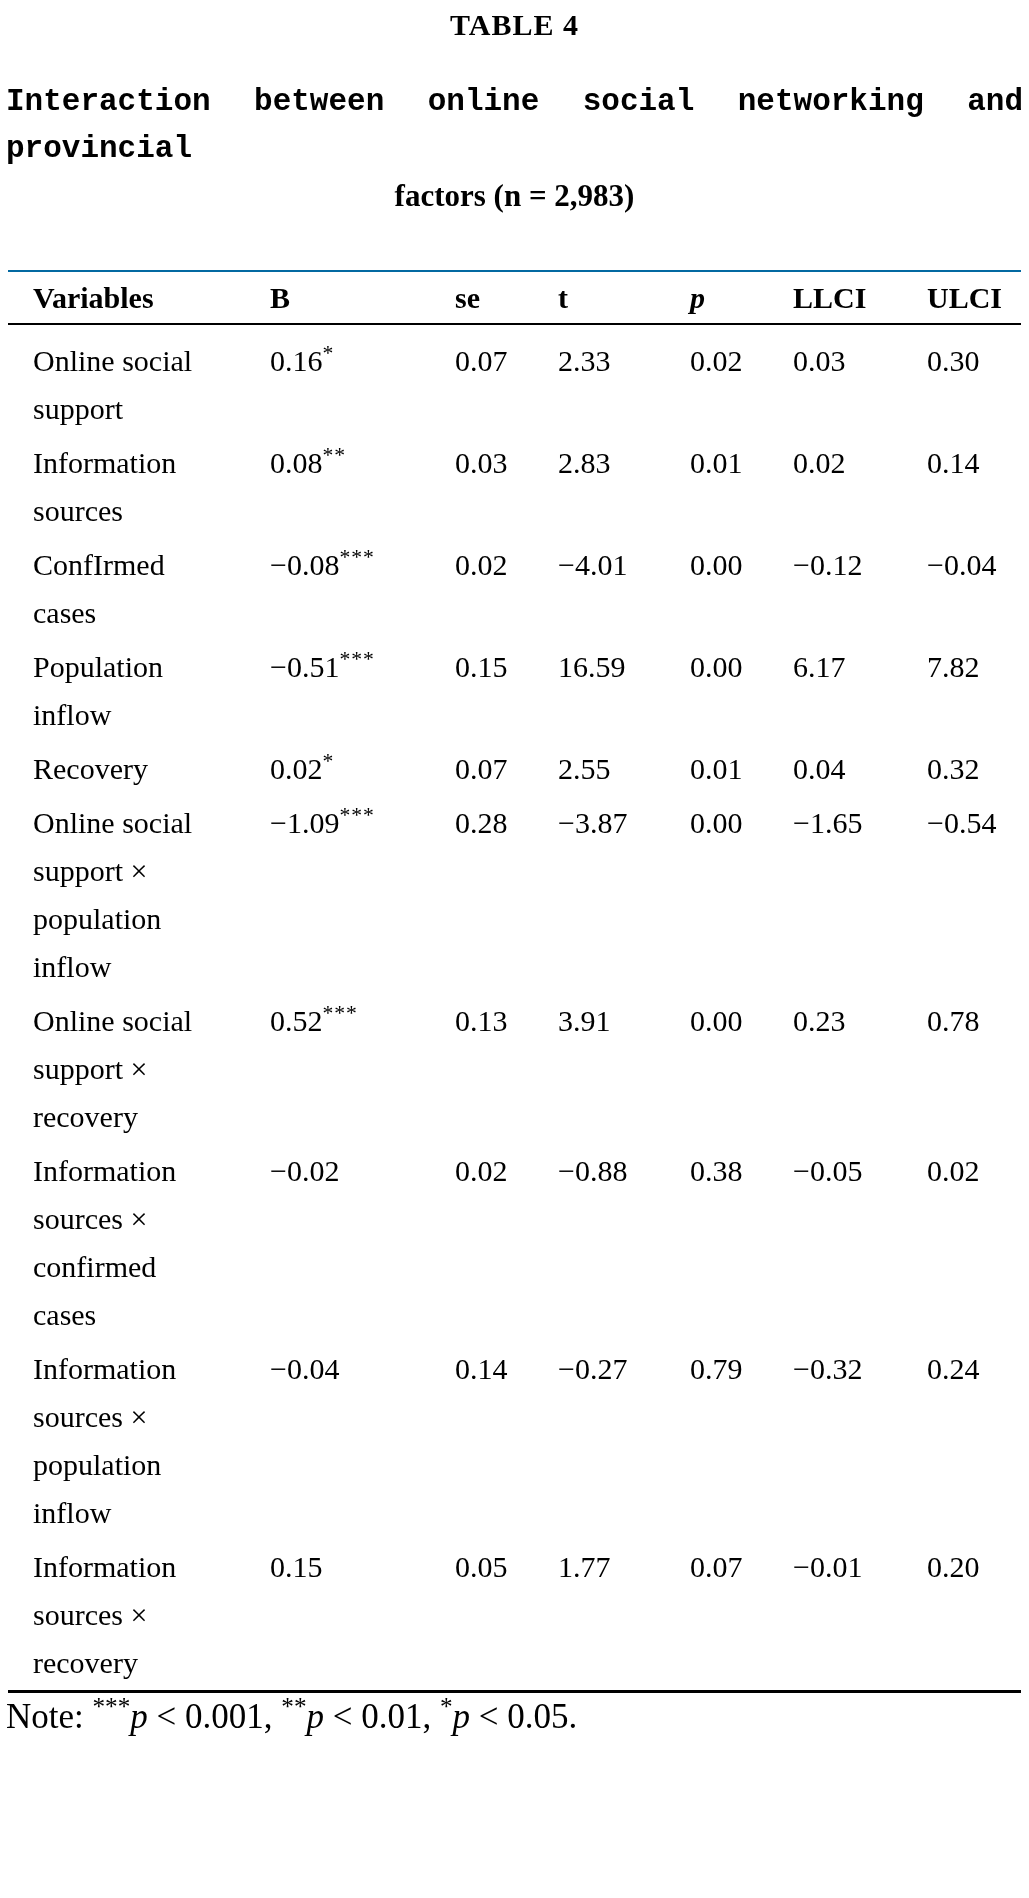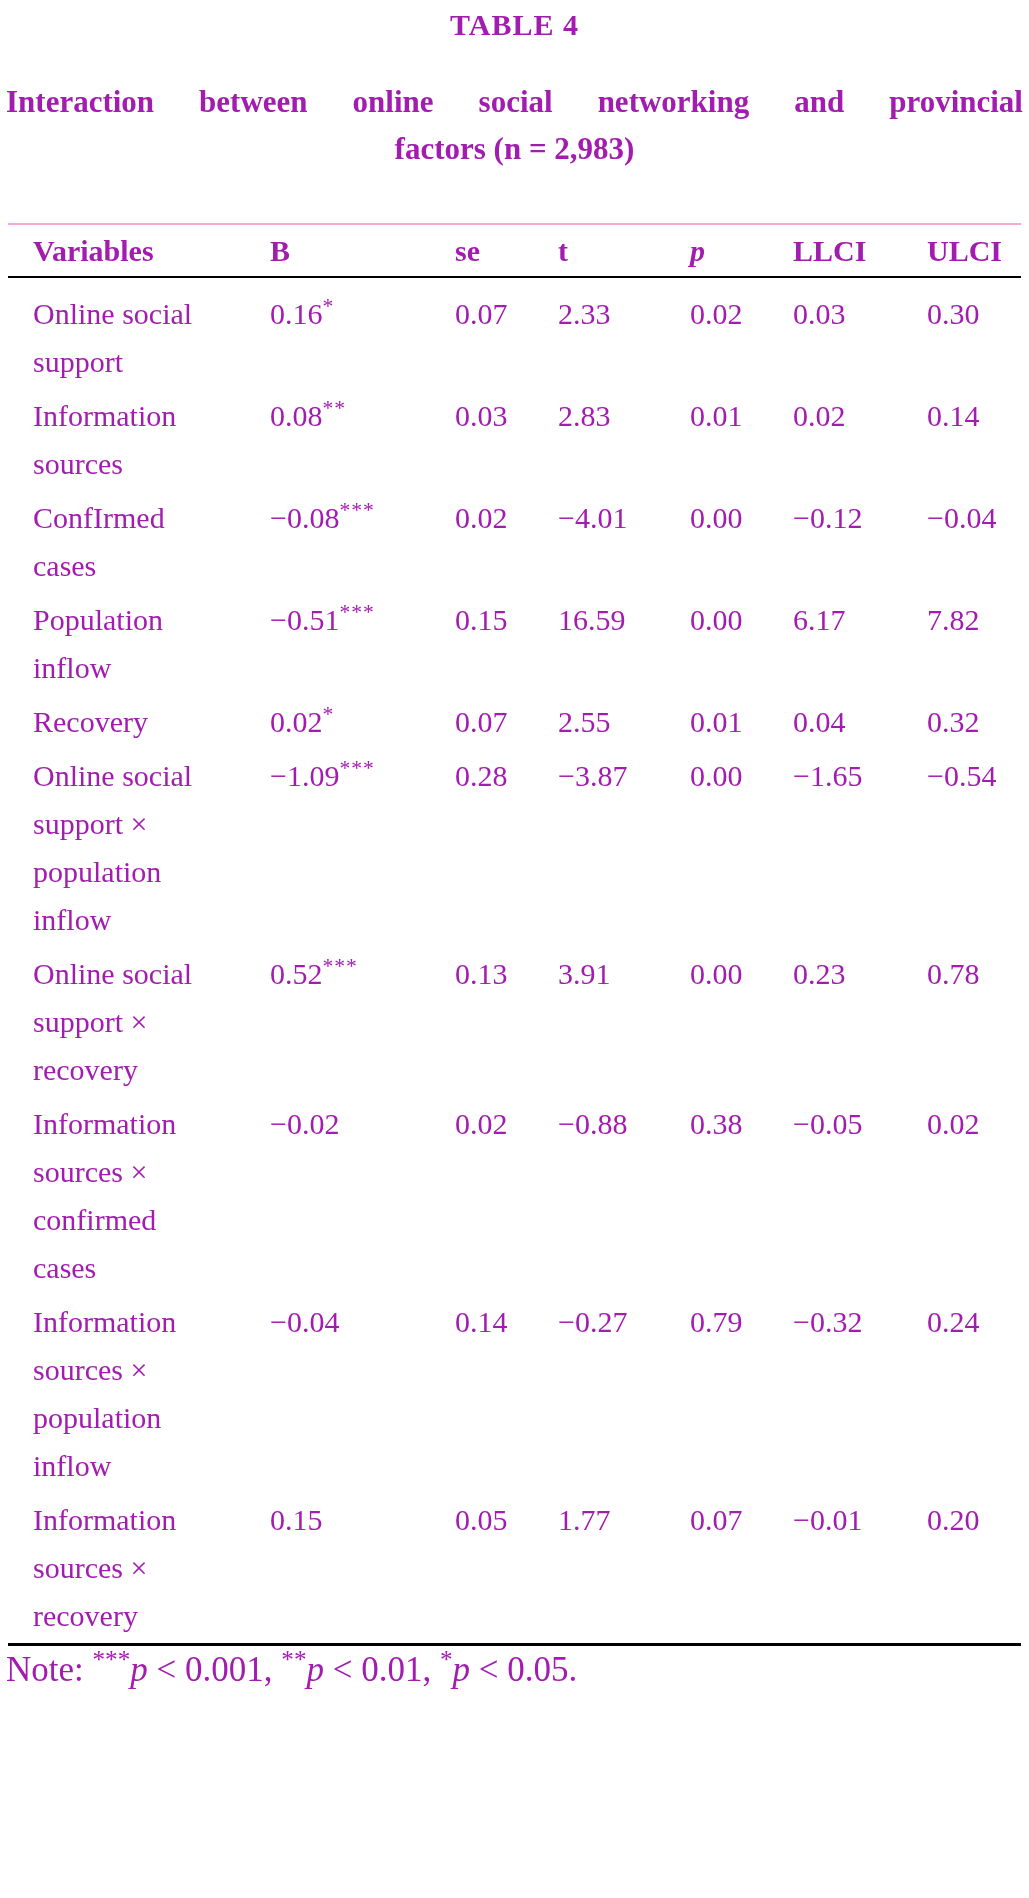--- a/index.html
+++ b/index.html
@@ -7,52 +7,53 @@
     padding: 0;
     background: #ffffff;
     width: 1029px;
     height: 1898px;
     overflow: hidden;
   }
   .page {
     width: 1029px;
     height: 1898px;
     background: #ffffff;
-    color: #a21caf;
+    color: #000000;
     font-family: "Liberation Serif", "DejaVu Serif", serif;
     box-sizing: border-box;
   }
   .table-title {
     padding-top: 8px;
     text-align: center;
     font-weight: bold;
     font-size: 30px;
     line-height: 34px;
     letter-spacing: 1px;
   }
   .caption {
     margin: 36px 6px 0 6px;
     font-weight: bold;
     font-size: 31px;
     line-height: 47px;
   }
   .caption .l1 {
     text-align: justify;
     text-align-last: justify;
+    font-family: Liberation Mono, monospace;
   }
   .caption .l2 {
     text-align: center;
   }
   table.results {
     border-collapse: collapse;
     table-layout: fixed;
     width: 1013px;
     margin: 51px 8px 0 8px;
     font-size: 30px;
-    border-top: 2px solid #f9a8d4;
+    border-top: 2px solid #0369a1;
     border-bottom: 3px solid #000000;
   }
   table.results th {
     text-align: left;
     font-weight: bold;
     vertical-align: middle;
     line-height: 49px;
     padding: 1px 0;
     border-bottom: 2px solid #000000;
   }

